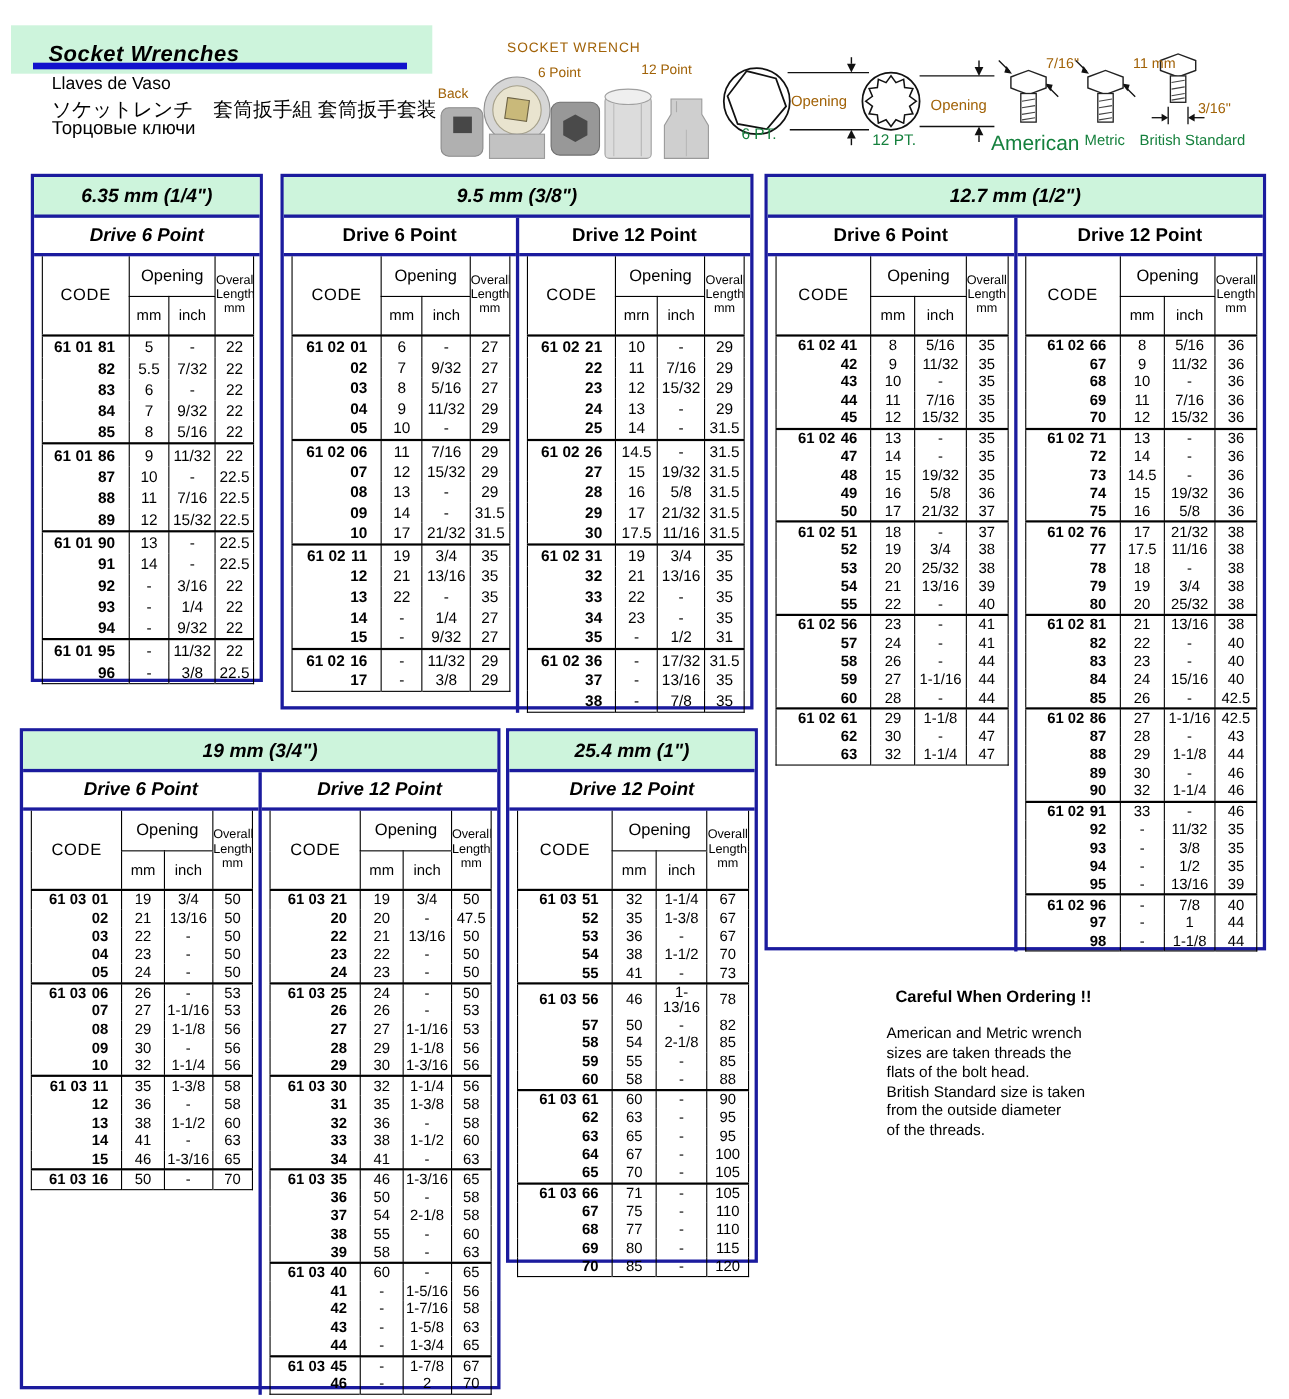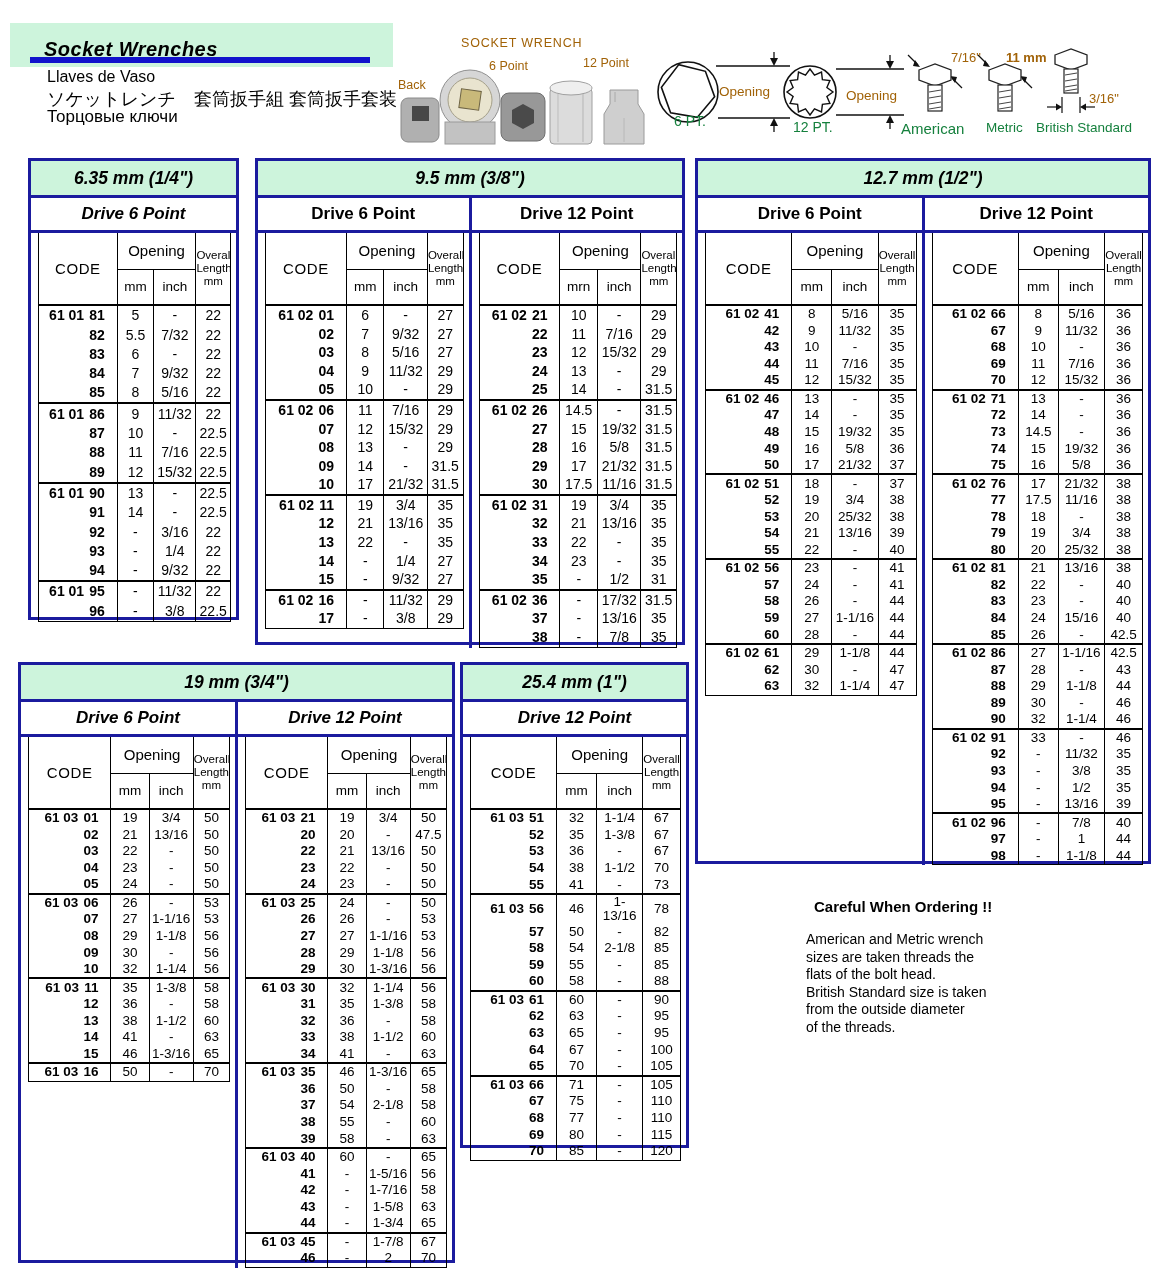--- a/index.html
+++ b/index.html
@@ -156,23 +156,23 @@
   <line x1="28" y1="42" x2="40" y2="40" stroke="#444"></line>
     <line x1="28" y1="46" x2="40" y2="44" stroke="#444"></line>
   <line x1="25" y1="52" x2="25" y2="68" stroke="#111" stroke-width="1.2"></line>
   <line x1="43" y1="52" x2="43" y2="68" stroke="#111" stroke-width="1.2"></line>
   <line x1="10" y1="62" x2="21" y2="62" stroke="#111" stroke-width="1.2"></line>
   <polygon points="19,58.5 25,62 19,65.5" fill="#111"></polygon>
   <line x1="58" y1="62" x2="47" y2="62" stroke="#111" stroke-width="1.2"></line>
   <polygon points="49,58.5 43,62 49,65.5" fill="#111"></polygon>
 </svg>
 <span class="abs ill-label" style="left:951px;top:50px;font-size:13px;">7/16"</span>
-<span class="abs ill-label" style="left:1006px;top:50px;font-size:13px;font-weight:bold;">11 mm</span>
+<span class="abs ill-label" style="left:1030px;top:50px;font-size:13px;">11 mm</span>
 <span class="abs ill-label" style="left:1089px;top:91px;font-size:13px;">3/16"</span>
-<span class="abs ill-big" style="left:901px;top:120px;font-size:15px;">American</span>
+<span class="abs ill-big" style="left:901px;top:120px;font-size:19px;">American</span>
 <span class="abs ill-big" style="left:986px;top:120px;font-size:13.5px;">Metric</span>
 <span class="abs ill-big" style="left:1036px;top:120px;font-size:13.5px;">British Standard</span>
 
 <div class="card card0">
     <div class="size-band">6.35 mm (1/4")</div>
     <div class="sections">
       <div class="section">
         <div class="drive-band it">Drive 6 Point</div>
         <div class="tbl-wrap">
           <table class="spec">

